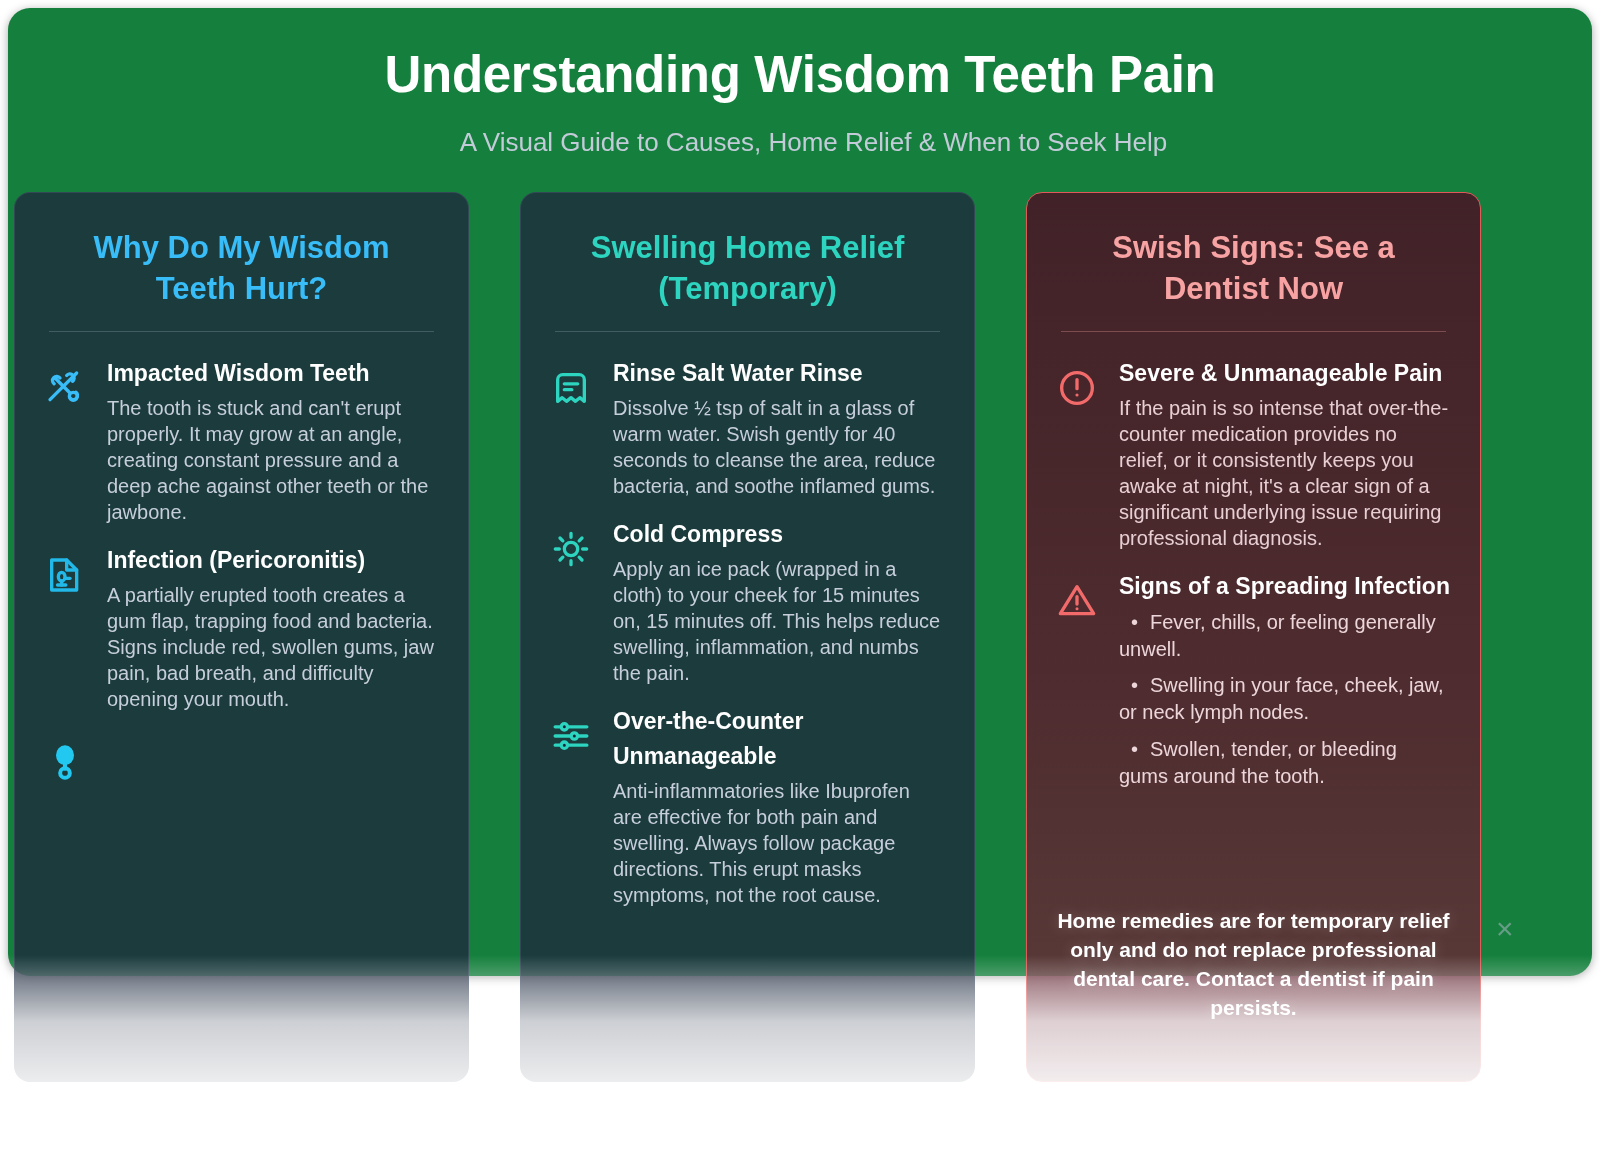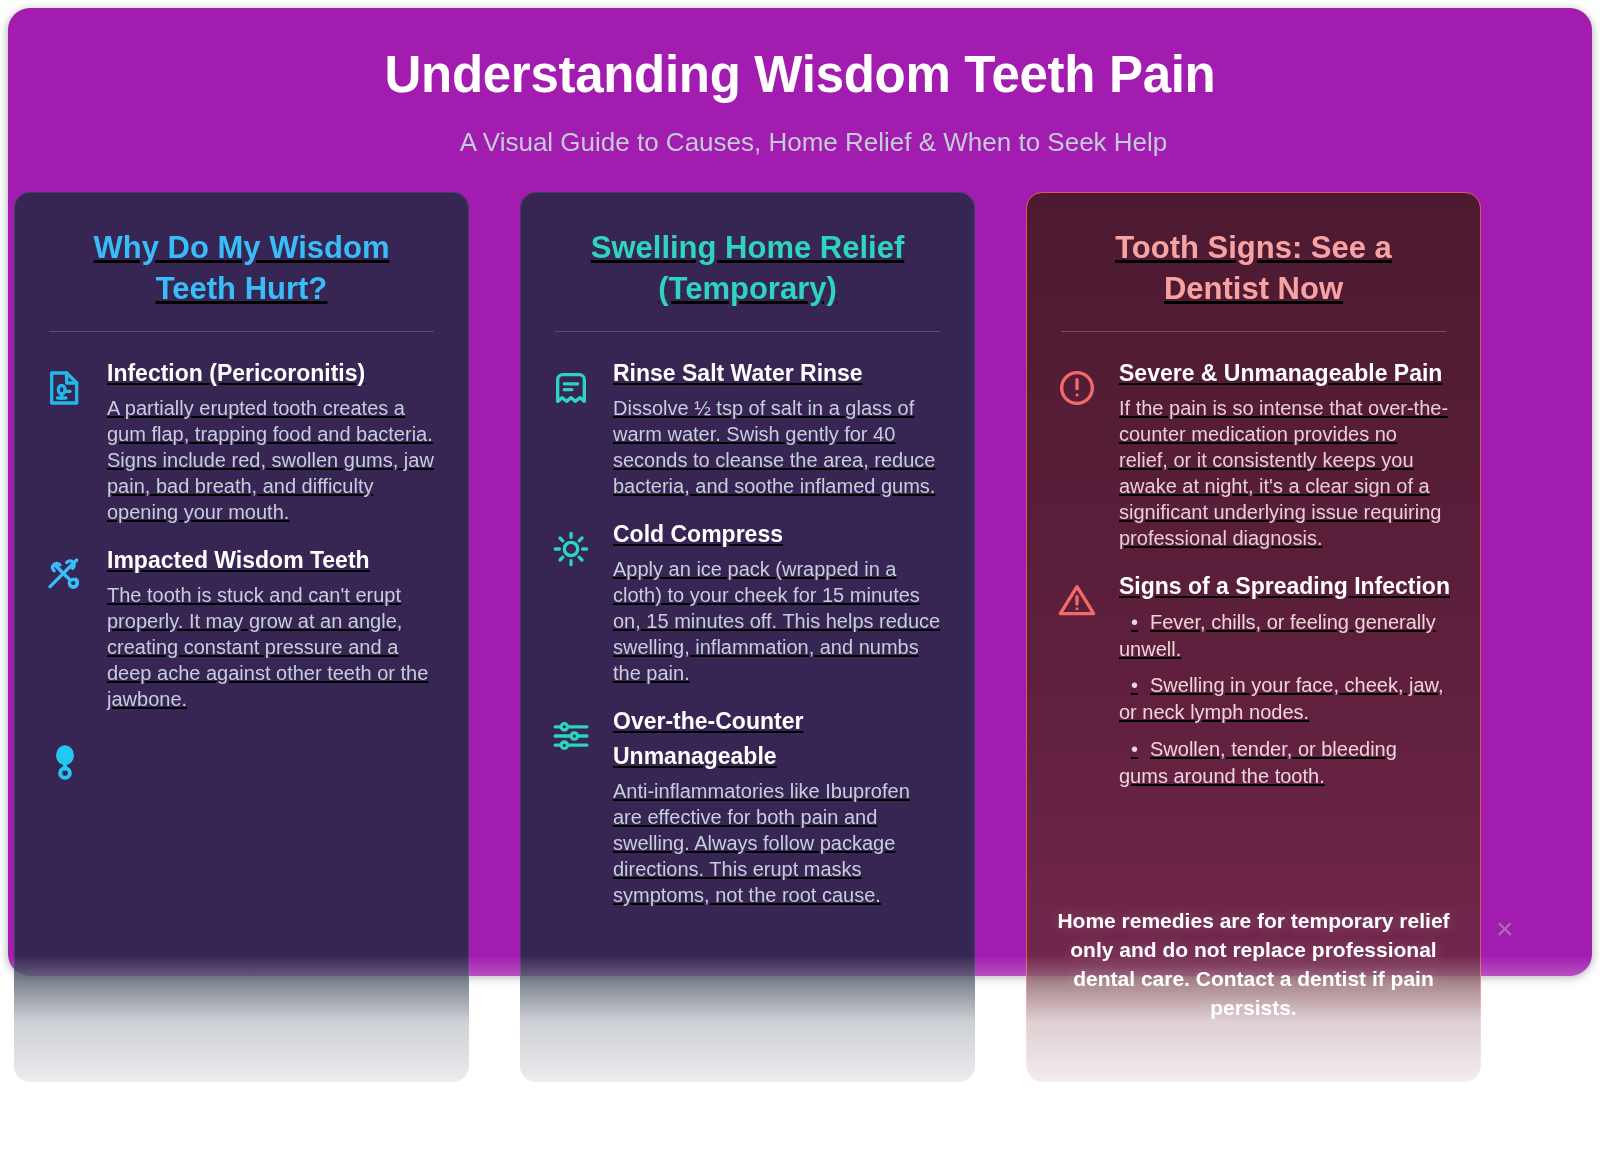--- a/index.html
+++ b/index.html
@@ -12,21 +12,21 @@
   #stage {
     position: relative;
     width: 1600px; height: 1150px;
     background: #ffffff;
   }
   
   .page-panel {
     position: absolute;
     left: 8px; top: 8px;
     width: 1584px; height: 968px;
-    background: #a21caf;
+    background: #15803d;
     border-radius: 22px;
     box-shadow: 0 2px 10px rgba(0,0,0,0.35);
     overflow: hidden;
   }
   .header { padding-top: 38px; text-align: center; }
   .main-title {
     font-size: 51px; font-weight: bold; color: #ffffff;
     letter-spacing: -0.3px; line-height: 1.12;
   }
   .subtitle {
@@ -34,21 +34,20 @@
     font-size: 26px; color: #c3cbd9; font-weight: 400; margin-left: 27px;
   }
 
   
   .cards {
     position: absolute;
     left: 0; top: 0; width: 1495px; height: 1150px;
     display: flex; justify-content: center; gap: 51px;
     padding-top: 192px;
     pointer-events: none;
-    text-decoration: underline;
   }
   .card {
     pointer-events: auto;
     width: 455px; height: 890px;
     border-radius: 16px;
     padding: 34px 30px 0 30px;
     position: relative;
     overflow: hidden;
   }
   .card-a, .card-b {
@@ -125,54 +124,54 @@
 
   <div class="cards">
 
     <div class="card card-a">
       <div class="card-title t-cyan">Why Do My Wisdom Teeth Hurt?</div>
       <div class="rule"></div>
       <div class="items">
 
         <div class="item">
           <span class="ico">
+            <svg viewBox="0 0 24 24" fill="none" stroke="#38bdf8" stroke-width="2" stroke-linecap="round" stroke-linejoin="round">
+              <path d="M6 6l9 9"></path>
+              <path d="M5.5 9.5a2.5 2.5 0 1 1 3.5-3.5"></path>
+              <path d="M13 4.5a2.5 2.5 0 1 1 3.5 3.5"></path>
+              <path d="M18.5 14.5a2.5 2.5 0 1 1-3.5 3.5"></path>
+              <circle cx="17" cy="17" r="2.4"></circle>
+              <path d="M3 19L19 3"></path>
+            </svg>
+          </span>
+          <div class="body-col">
+            <div class="item-title">Impacted Wisdom Teeth</div>
+            <div class="item-desc">The tooth is stuck and can't erupt properly. It may grow at an angle, creating constant pressure and a deep ache against other teeth or the jawbone.</div>
+          </div>
+        </div>
+
+        <div class="item">
+          <span class="ico">
             <svg viewBox="0 0 24 24" fill="none" stroke="#22b8e8" stroke-width="2" stroke-linecap="round" stroke-linejoin="round">
               <path d="M4 3h9l6 6v12H4z"></path>
               <path d="M13 3v6h6"></path>
               <ellipse cx="10" cy="13" rx="2" ry="2.6"></ellipse>
               <path d="M10 15.6V18"></path>
               <path d="M7.5 18h5"></path>
               <path d="M12.5 14h2.5"></path>
             </svg>
           </span>
           <div class="body-col">
             <div class="item-title">Infection (Pericoronitis)</div>
             <div class="item-desc">A partially erupted tooth creates a gum flap, trapping food and bacteria. Signs include red, swollen gums, jaw pain, bad breath, and difficulty opening your mouth.</div>
           </div>
         </div>
 
         <div class="item">
           <span class="ico">
-            <svg viewBox="0 0 24 24" fill="none" stroke="#38bdf8" stroke-width="2" stroke-linecap="round" stroke-linejoin="round">
-              <path d="M6 6l9 9"></path>
-              <path d="M5.5 9.5a2.5 2.5 0 1 1 3.5-3.5"></path>
-              <path d="M13 4.5a2.5 2.5 0 1 1 3.5 3.5"></path>
-              <path d="M18.5 14.5a2.5 2.5 0 1 1-3.5 3.5"></path>
-              <circle cx="17" cy="17" r="2.4"></circle>
-              <path d="M3 19L19 3"></path>
-            </svg>
-          </span>
-          <div class="body-col">
-            <div class="item-title">Impacted Wisdom Teeth</div>
-            <div class="item-desc">The tooth is stuck and can't erupt properly. It may grow at an angle, creating constant pressure and a deep ache against other teeth or the jawbone.</div>
-          </div>
-        </div>
-
-        <div class="item">
-          <span class="ico">
             <svg viewBox="0 0 24 24" fill="#22c8f0" stroke="#22c8f0" stroke-width="1.6" stroke-linecap="round" stroke-linejoin="round">
               <ellipse cx="12" cy="8" rx="4.6" ry="5.2"></ellipse>
               <path d="M12 13v3" stroke-width="2.4"></path>
               <circle cx="12" cy="18.6" r="2.9" fill="none" stroke-width="2.4"></circle>
             </svg>
           </span>
         </div>
 
       </div>
     </div>
@@ -221,21 +220,21 @@
           <div class="body-col">
             <div class="item-title">Over-the-Counter Unmanageable</div>
             <div class="item-desc">Anti-inflammatories like Ibuprofen are effective for both pain and swelling. Always follow package directions. This erupt masks symptoms, not the root cause.</div>
           </div>
         </div>
 
       </div>
     </div>
 
     <div class="card card-c">
-      <div class="card-title t-rose">Tooth Signs: See a Dentist Now</div>
+      <div class="card-title t-rose">Swish Signs: See a Dentist Now</div>
       <div class="rule"></div>
       <div class="items">
 
         <div class="item">
           <span class="ico">
             <svg viewBox="0 0 24 24" fill="none" stroke="#f26a6a" stroke-width="2" stroke-linecap="round" stroke-linejoin="round">
               <circle cx="12" cy="12" r="9.2"></circle>
               <path d="M12 7v5.4"></path>
               <circle cx="12" cy="16.2" r="0.95" fill="#f26a6a" stroke="none"></circle>
             </svg>

